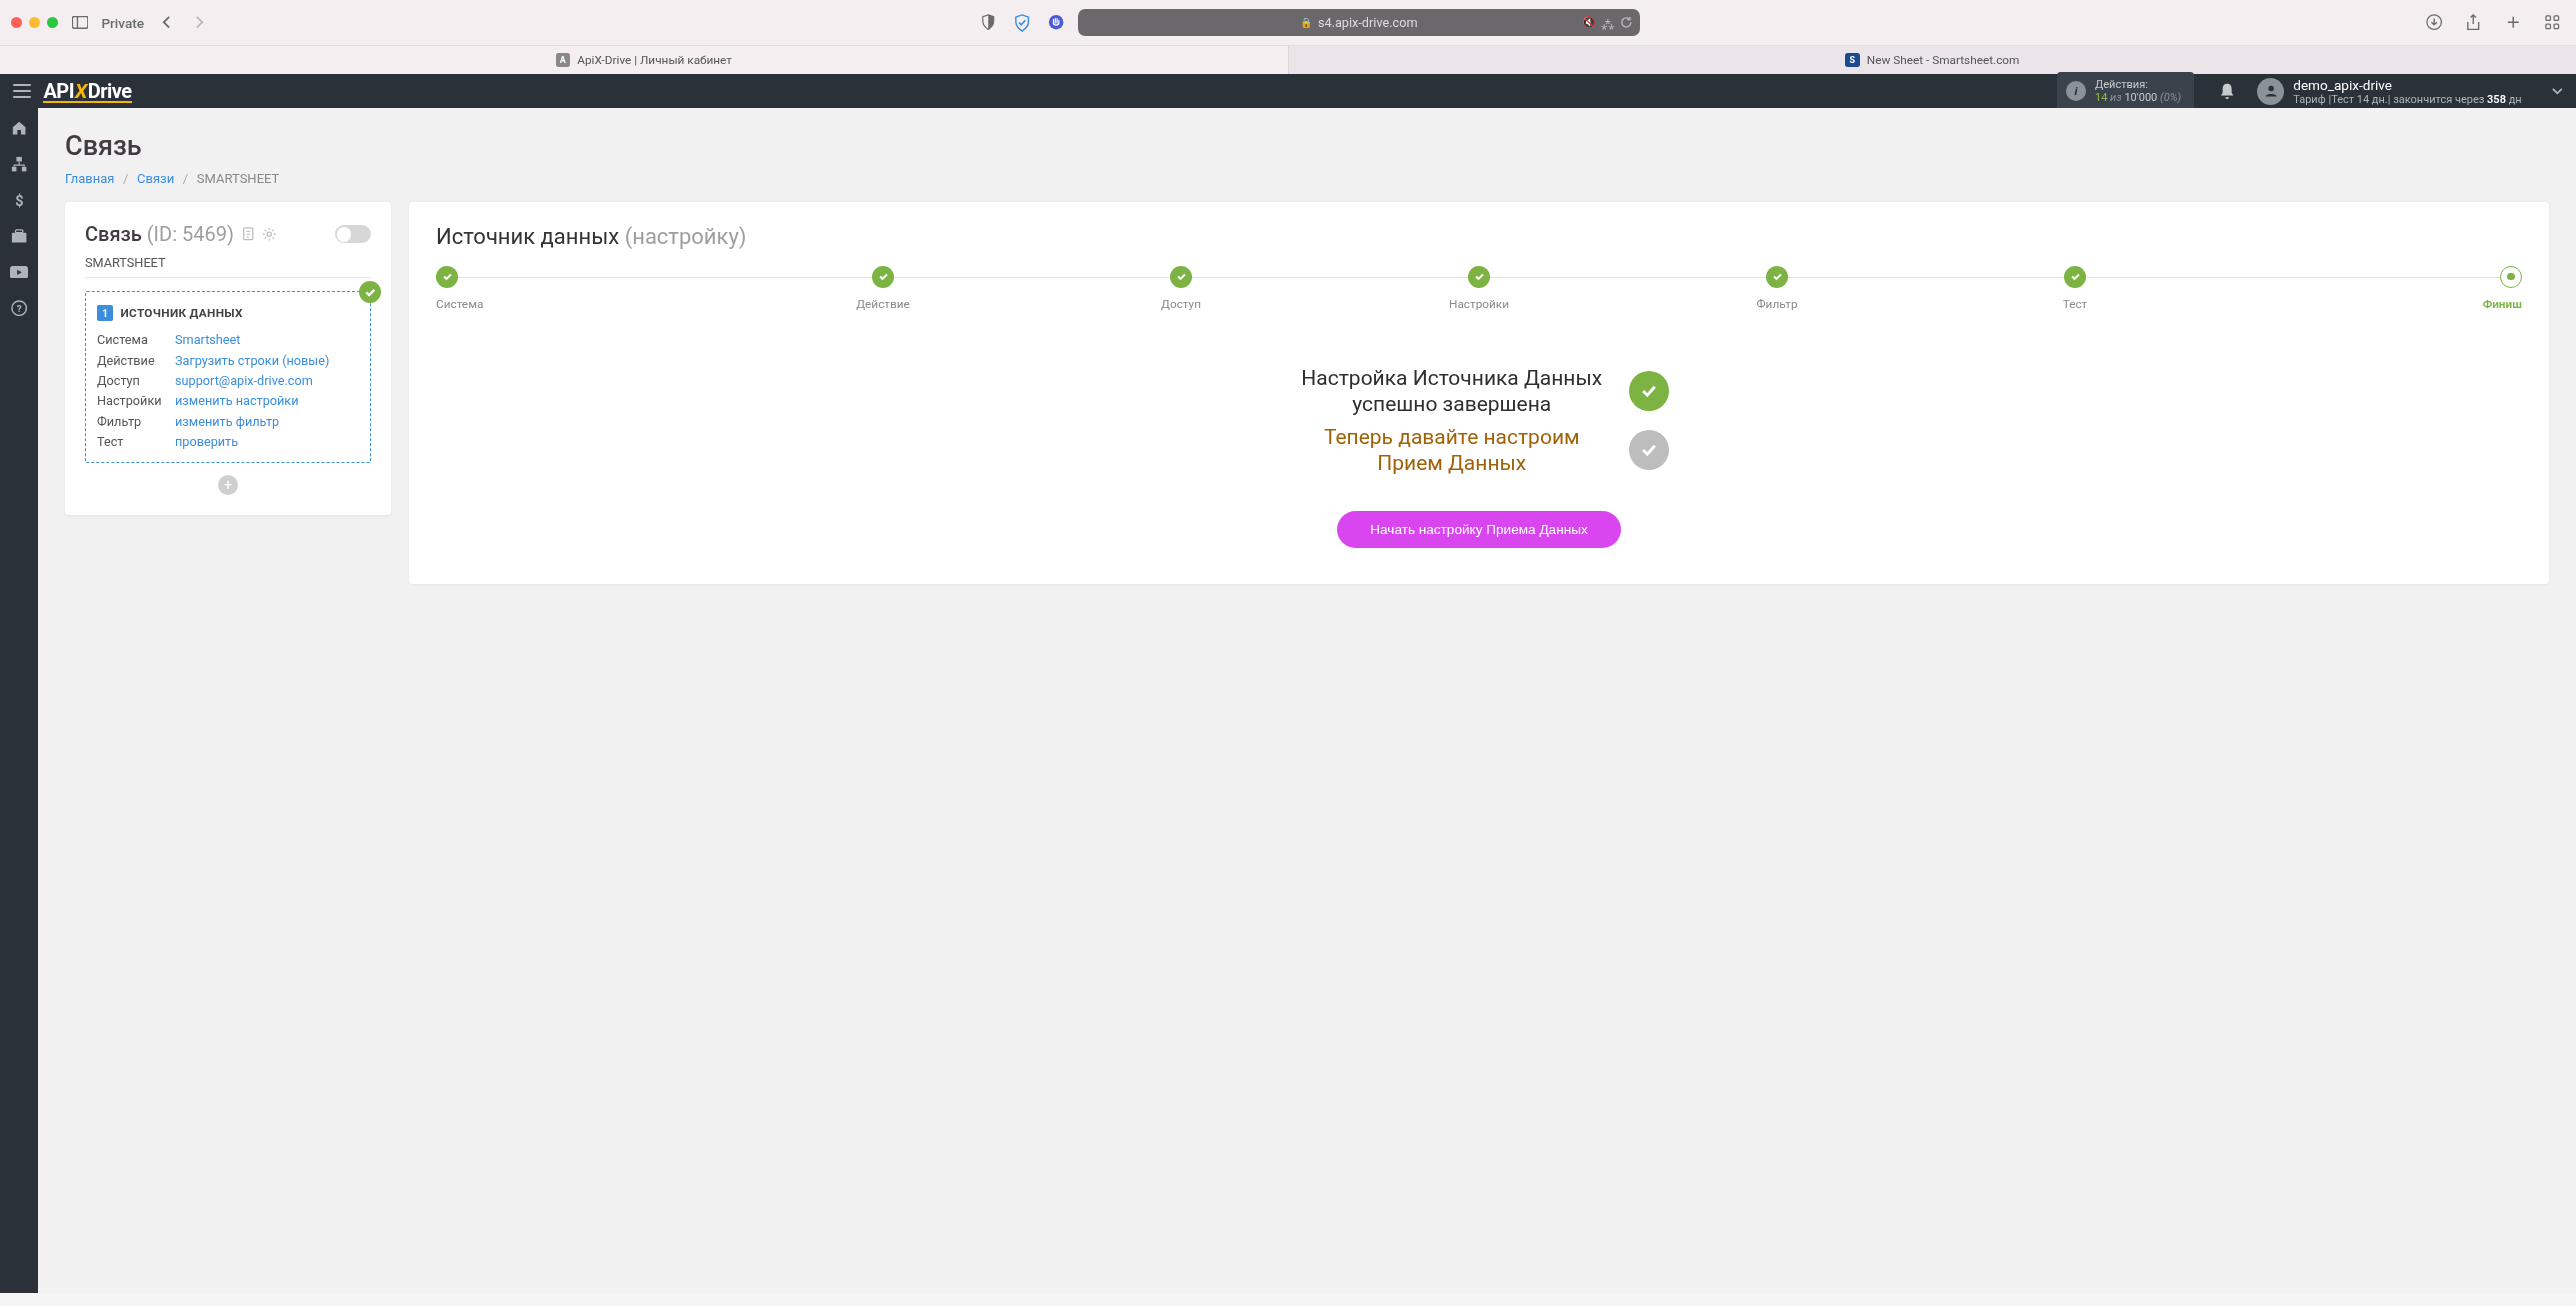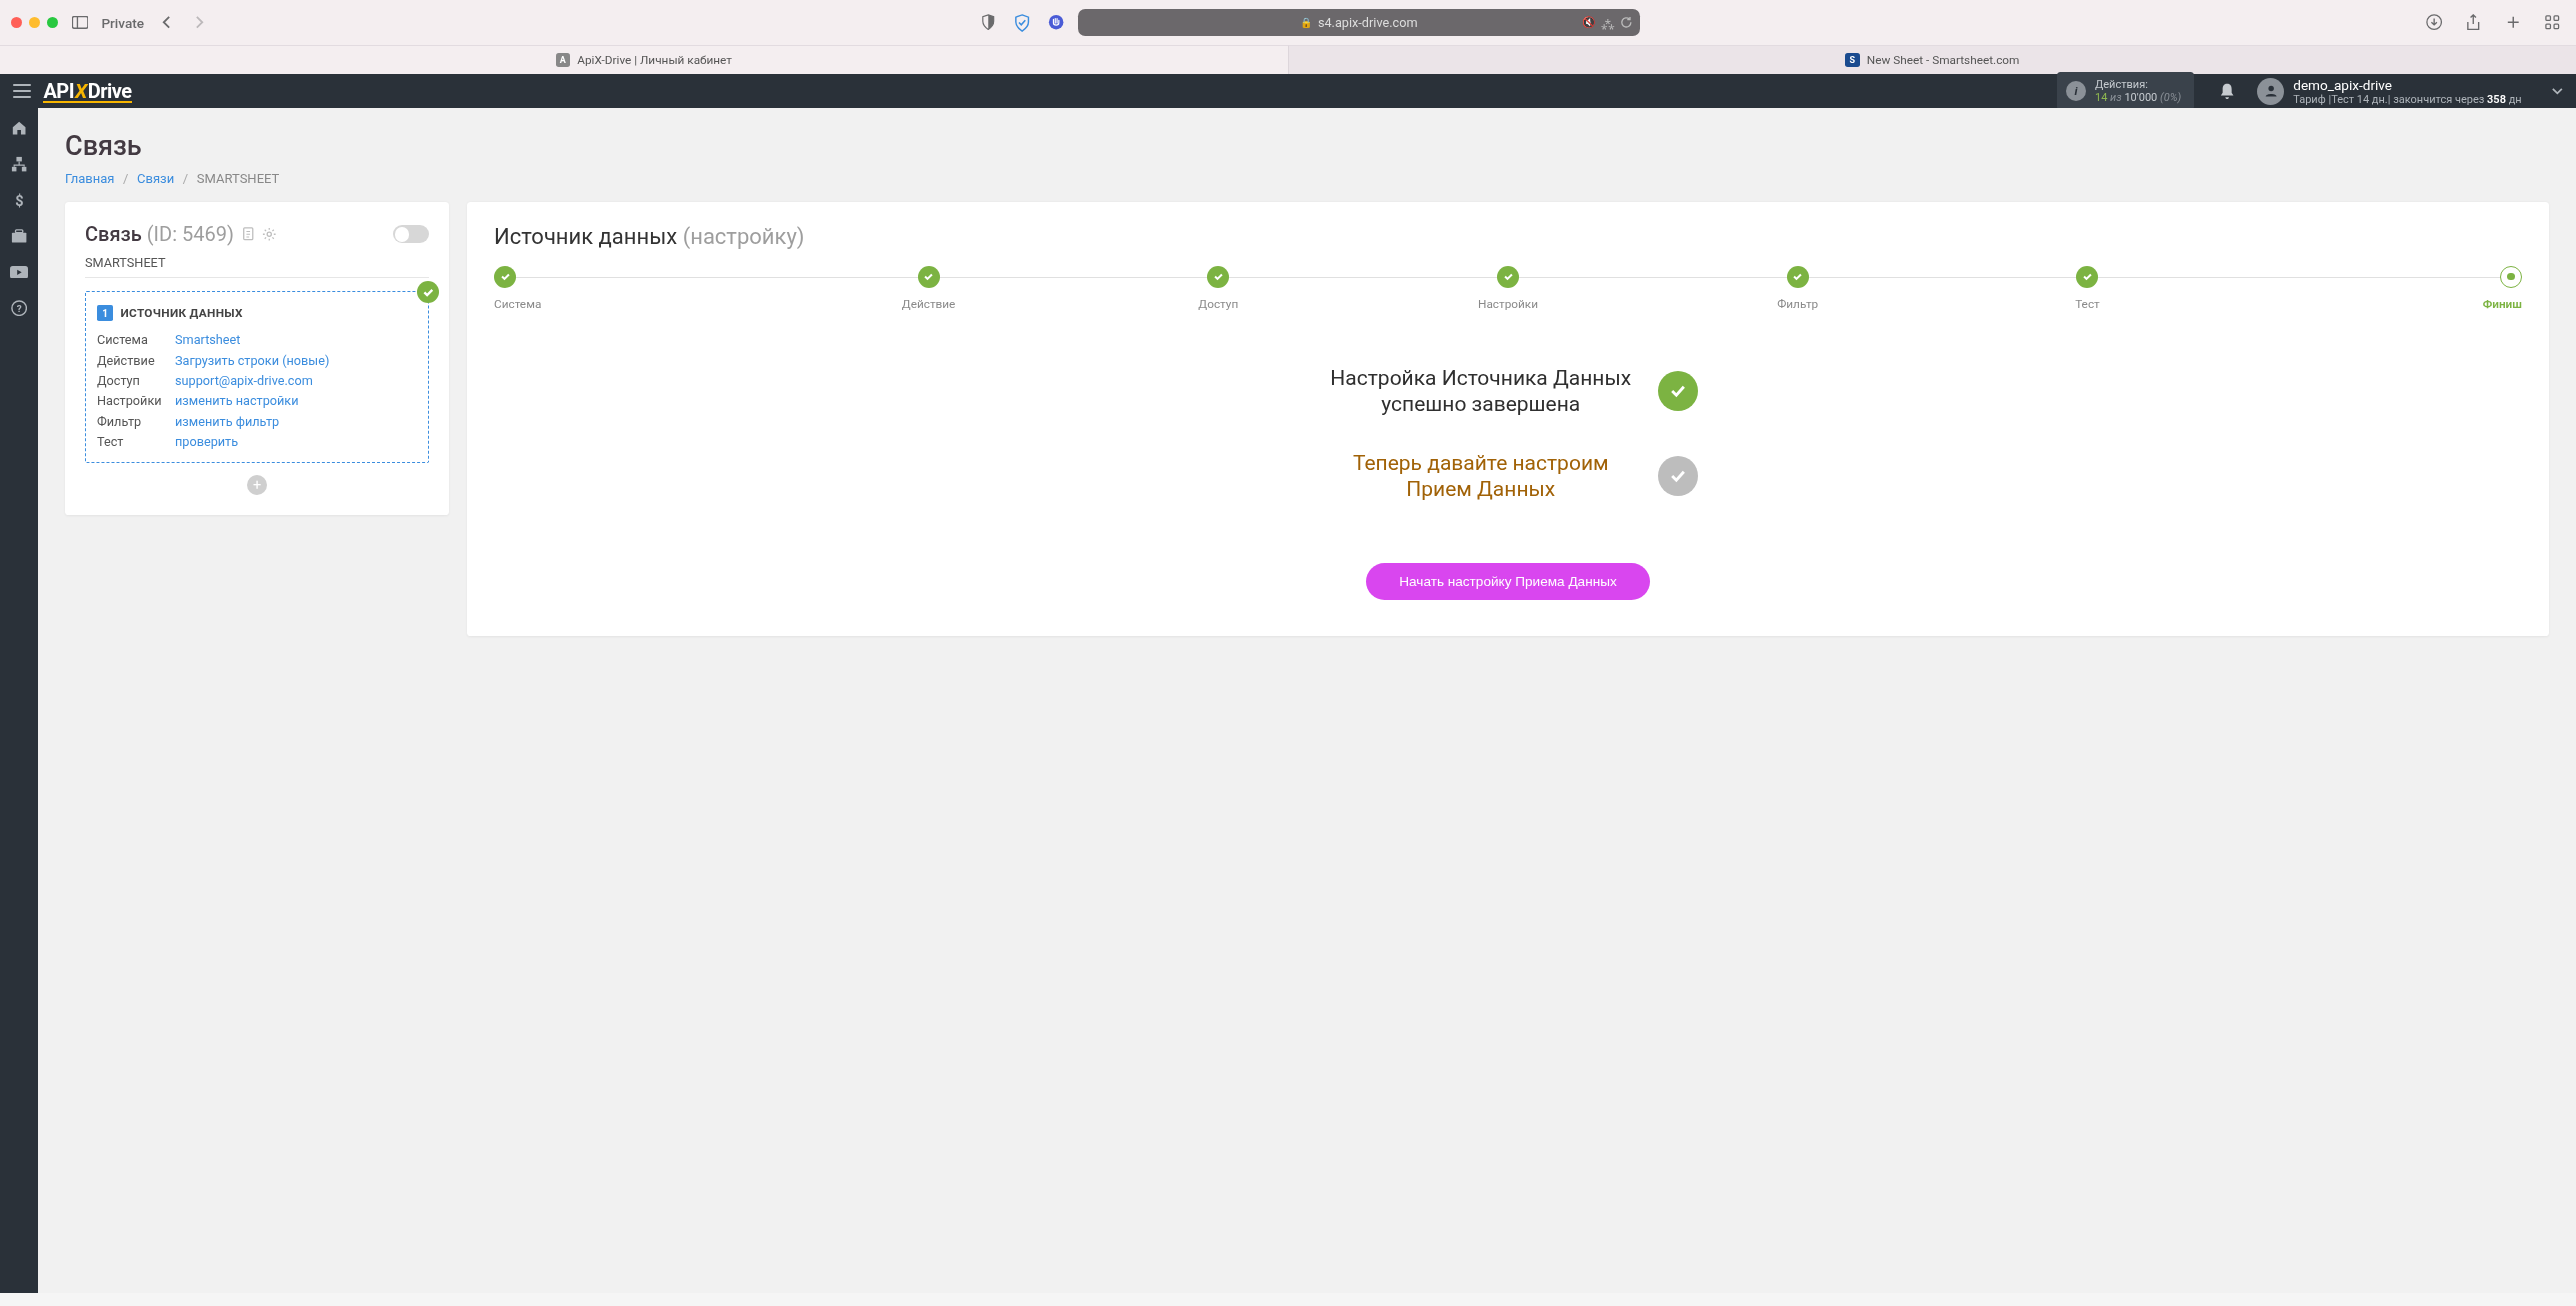--- a/index.html
+++ b/index.html
@@ -58,21 +58,21 @@
 .left-nav { width: 38px; background: #2a3139; display: flex; flex-direction: column; align-items: center; padding-top: 11px; gap: 18px; }
 .nav-item { color: #aeb4ba; cursor: pointer; width: 18px; height: 18px; display: flex; align-items: center; justify-content: center; }
 .content { flex: 1; background: #f1f1f1; padding: 22px 27px; }
 h1.page-title { font-size: 27px; font-weight: 500; color: #433a42; margin-bottom: 9px; }
 .breadcrumb { font-size: 13px; color: #888; margin-bottom: 16.3px; }
 .breadcrumb a { color: #3b8dde; text-decoration: none; }
 .breadcrumb .sep { margin: 0 5.4px; color: #aaa; }
 
 .panels { display: flex; gap: 18px; align-items: flex-start; }
 .panel { background: #fff; border-radius: 3.6px; box-shadow: 0 0.9px 2.7px rgba(0,0,0,0.06); }
-.panel-left { width: 384px; padding: 20px; position: relative; }
+.panel-left { width: 326px; padding: 20px; position: relative; }
 .panel-right { flex: 1; padding: 22px 27px 36px; }
 
 .conn-head { display: flex; align-items: center; gap: 7.2px; margin-bottom: 9px; }
 .conn-head h2 { font-size: 20px; font-weight: 500; color: #433a42; }
 .conn-head .id { color: #9e9e9e; font-weight: 400; }
 .conn-head .doc-icon, .conn-head .gear-icon { color: #bdbdbd; cursor: pointer; }
 .toggle { margin-left: auto; width: 36px; height: 18px; background: #d7d7d7; border-radius: 9px; position: relative; cursor: pointer; }
 .toggle .knob { width: 14.5px; height: 14.5px; background: #fff; border-radius: 50%; position: absolute; top: 1.8px; left: 1.8px; }
 
 .conn-name { font-size: 12.7px; color: #555; padding-bottom: 7.2px; border-bottom: 0.9px solid #e6e6e6; margin-bottom: 12.7px; }
@@ -97,21 +97,21 @@
 .step { display: flex; flex-direction: column; align-items: center; gap: 9px; z-index: 1; flex: 1; }
 .step:first-child { align-items: flex-start; }
 .step:last-child { align-items: flex-end; }
 .step-circle { width: 22px; height: 22px; border-radius: 50%; background: #7cb342; display: flex; align-items: center; justify-content: center; }
 .step-circle.current { background: #fff; border: 1.8px solid #7cb342; }
 .step-circle.current::after { content: ""; width: 7.2px; height: 7.2px; background: #7cb342; border-radius: 50%; }
 .step-circle svg { width: 11px; height: 11px; stroke: #fff; stroke-width: 3; fill: none; }
 .step-label { font-size: 11.8px; color: #8a8a8a; }
 .step-label.active { color: #7cb342; font-weight: 600; }
 
-.finish-block { display: flex; flex-direction: column; align-items: center; gap: 33px; }
+.finish-block { display: flex; flex-direction: column; align-items: center; gap: 7px; }
 .finish-row { display: flex; align-items: center; gap: 14.5px; }
 .finish-text { font-size: 21px; line-height: 1.25; text-align: center; max-width: 326px; }
 .finish-text.done { color: #2f2f2f; }
 .finish-text.next { color: #a16207; }
 .badge-lg { width: 40px; height: 40px; border-radius: 50%; display: flex; align-items: center; justify-content: center; }
 .badge-lg.green { background: #7cb342; }
 .badge-lg.gray { background: #bdbdbd; }
 .badge-lg svg { width: 20px; height: 20px; stroke: #fff; stroke-width: 3.5; fill: none; }
 .cta-btn { margin-top: 27px; background: #d946ef; color: #fff; border: none; border-radius: 20px; padding: 11px 33px; font-size: 13.6px; cursor: pointer; }
 

